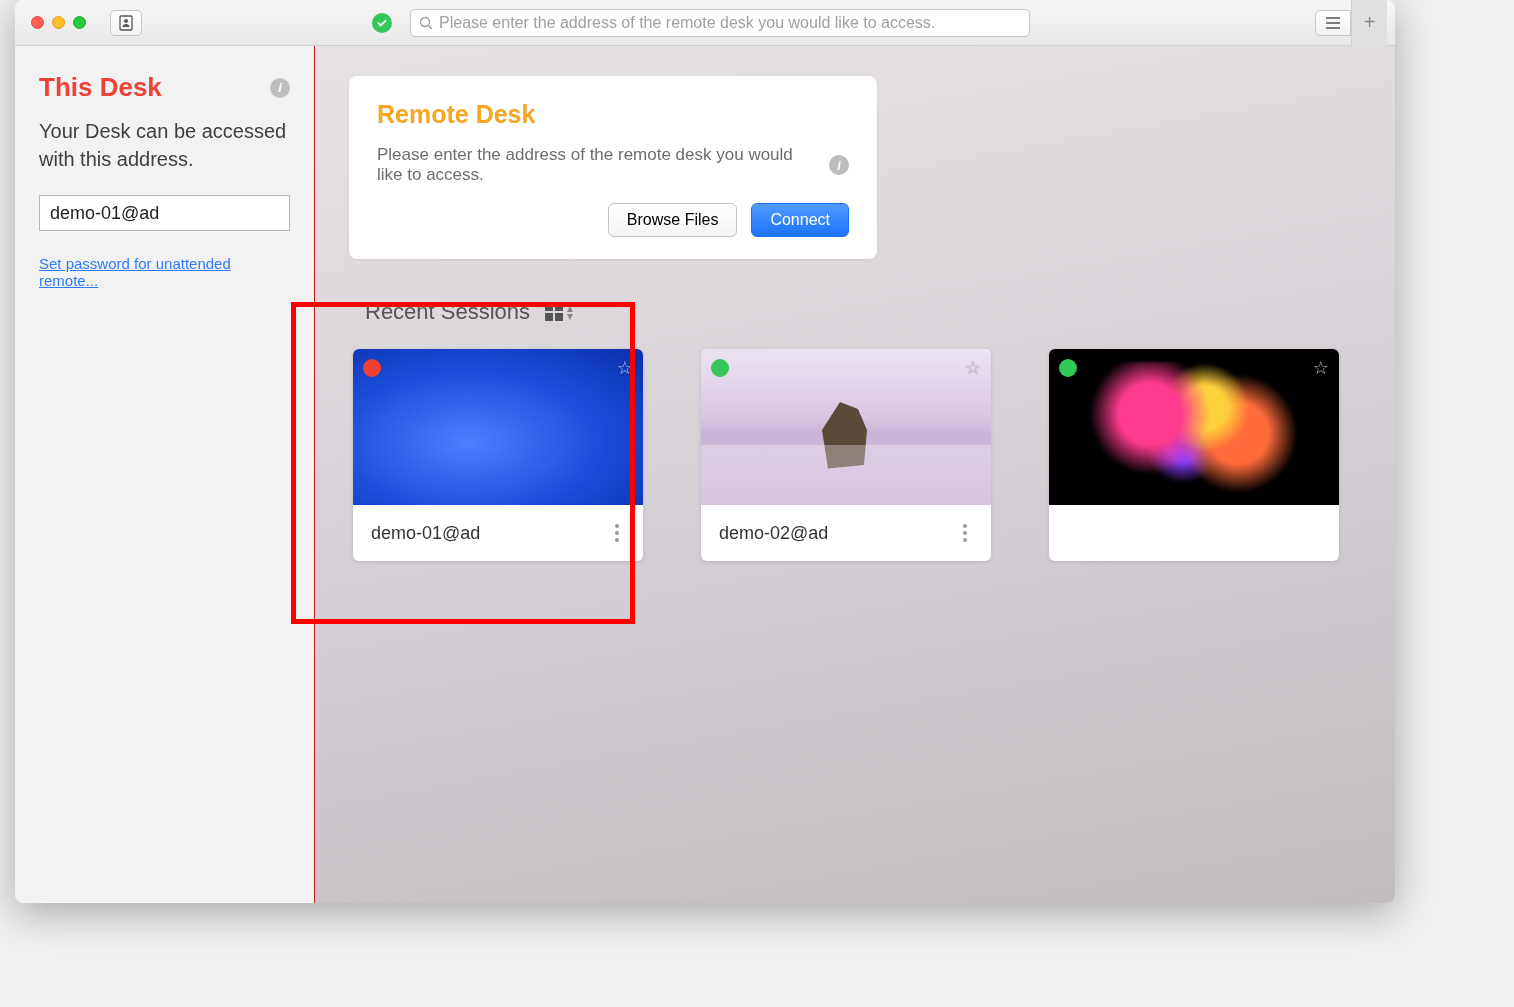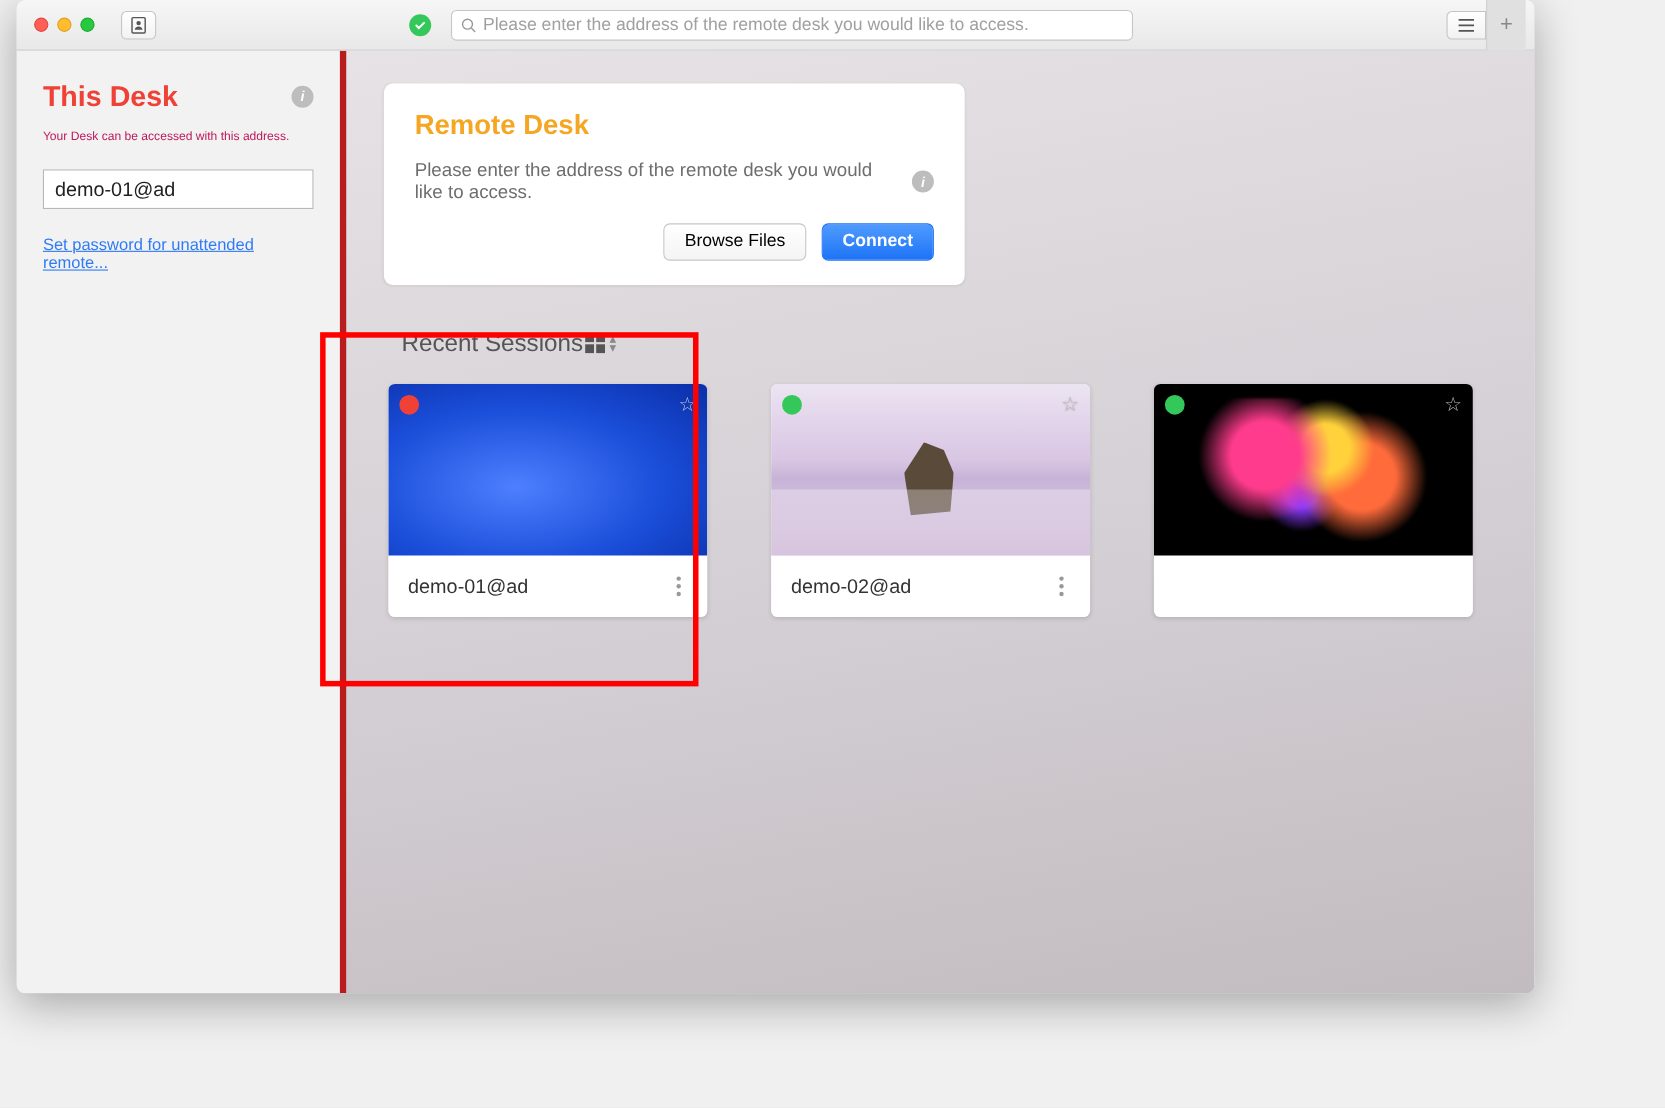--- a/index.html
+++ b/index.html
@@ -92,33 +92,33 @@
     color:#888; font-size:20px; cursor:pointer;
     background:#e0e0e0;
   }
 
   
   .content { flex:1; display:flex; overflow:hidden; }
   
   .sidebar {
     width: 300px;
     background:#f2f2f2;
-    border-right:6px solid #b91c1c;
+    border-right:1px solid #b91c1c;
     padding: 26px 24px;
   }
   .sidebar-head { display:flex; align-items:center; justify-content:space-between; }
   .sidebar h2 { color:#ef4136; font-size:26px; font-weight:700; }
   .info-icon {
     width:20px;height:20px;border-radius:50%;
     background:#bdbdbd;color:#fff;
     display:flex;align-items:center;justify-content:center;
     font-style:italic;font-weight:bold;font-size:13px;
     cursor:pointer;
   }
-  .sidebar-desc { color:#be185d; font-size:11px; line-height:1.4; margin-top:14px; }
+  .sidebar-desc { color:#404040; font-size:20px; line-height:1.4; margin-top:14px; }
   .address-input {
     margin-top:22px;
     width: 100%;
     height: 36px;
     border:1px solid #b8b8b8;
     background:#fff;
     padding: 0 10px;
     font-size:18px;
     color:#222;
   }
@@ -163,26 +163,26 @@
   .btn {
     height:34px; padding:0 18px;
     border-radius:6px; font-size:16px;
     cursor:pointer;
     border:1px solid #c6c6c6;
     background:linear-gradient(#fff,#f4f4f4);
   }
   .btn.primary {
     background:linear-gradient(#4f9bff,#1e73f7);
     border:1px solid #1e73f7;
-    color:#fff; font-weight:700;
+    color:#fff; font-weight:400;
   }
 
   
   .recent-wrap { margin-top: 40px; }
-  .recent-head { display:flex; align-items:center; gap:2px; padding-left: 20px; }
+  .recent-head { display:flex; align-items:center; gap:15px; padding-left: 20px; }
   .recent-head h3 { color:#555; font-size:22px; font-weight:500; }
   .view-toggle { display:flex; align-items:center; gap:4px; color:#555; cursor:pointer; }
   .grid4 { display:grid; grid-template-columns:8px 8px; grid-template-rows:8px 8px; gap:2px; }
   .grid4 span { background:#555; }
   .chevrons { font-size:12px; line-height:8px; color:#888; }
 
   .cards { display:flex; gap:58px; margin-top:24px; padding-left: 8px; }
   .session-card {
     width: 290px;
     background:#fff;

